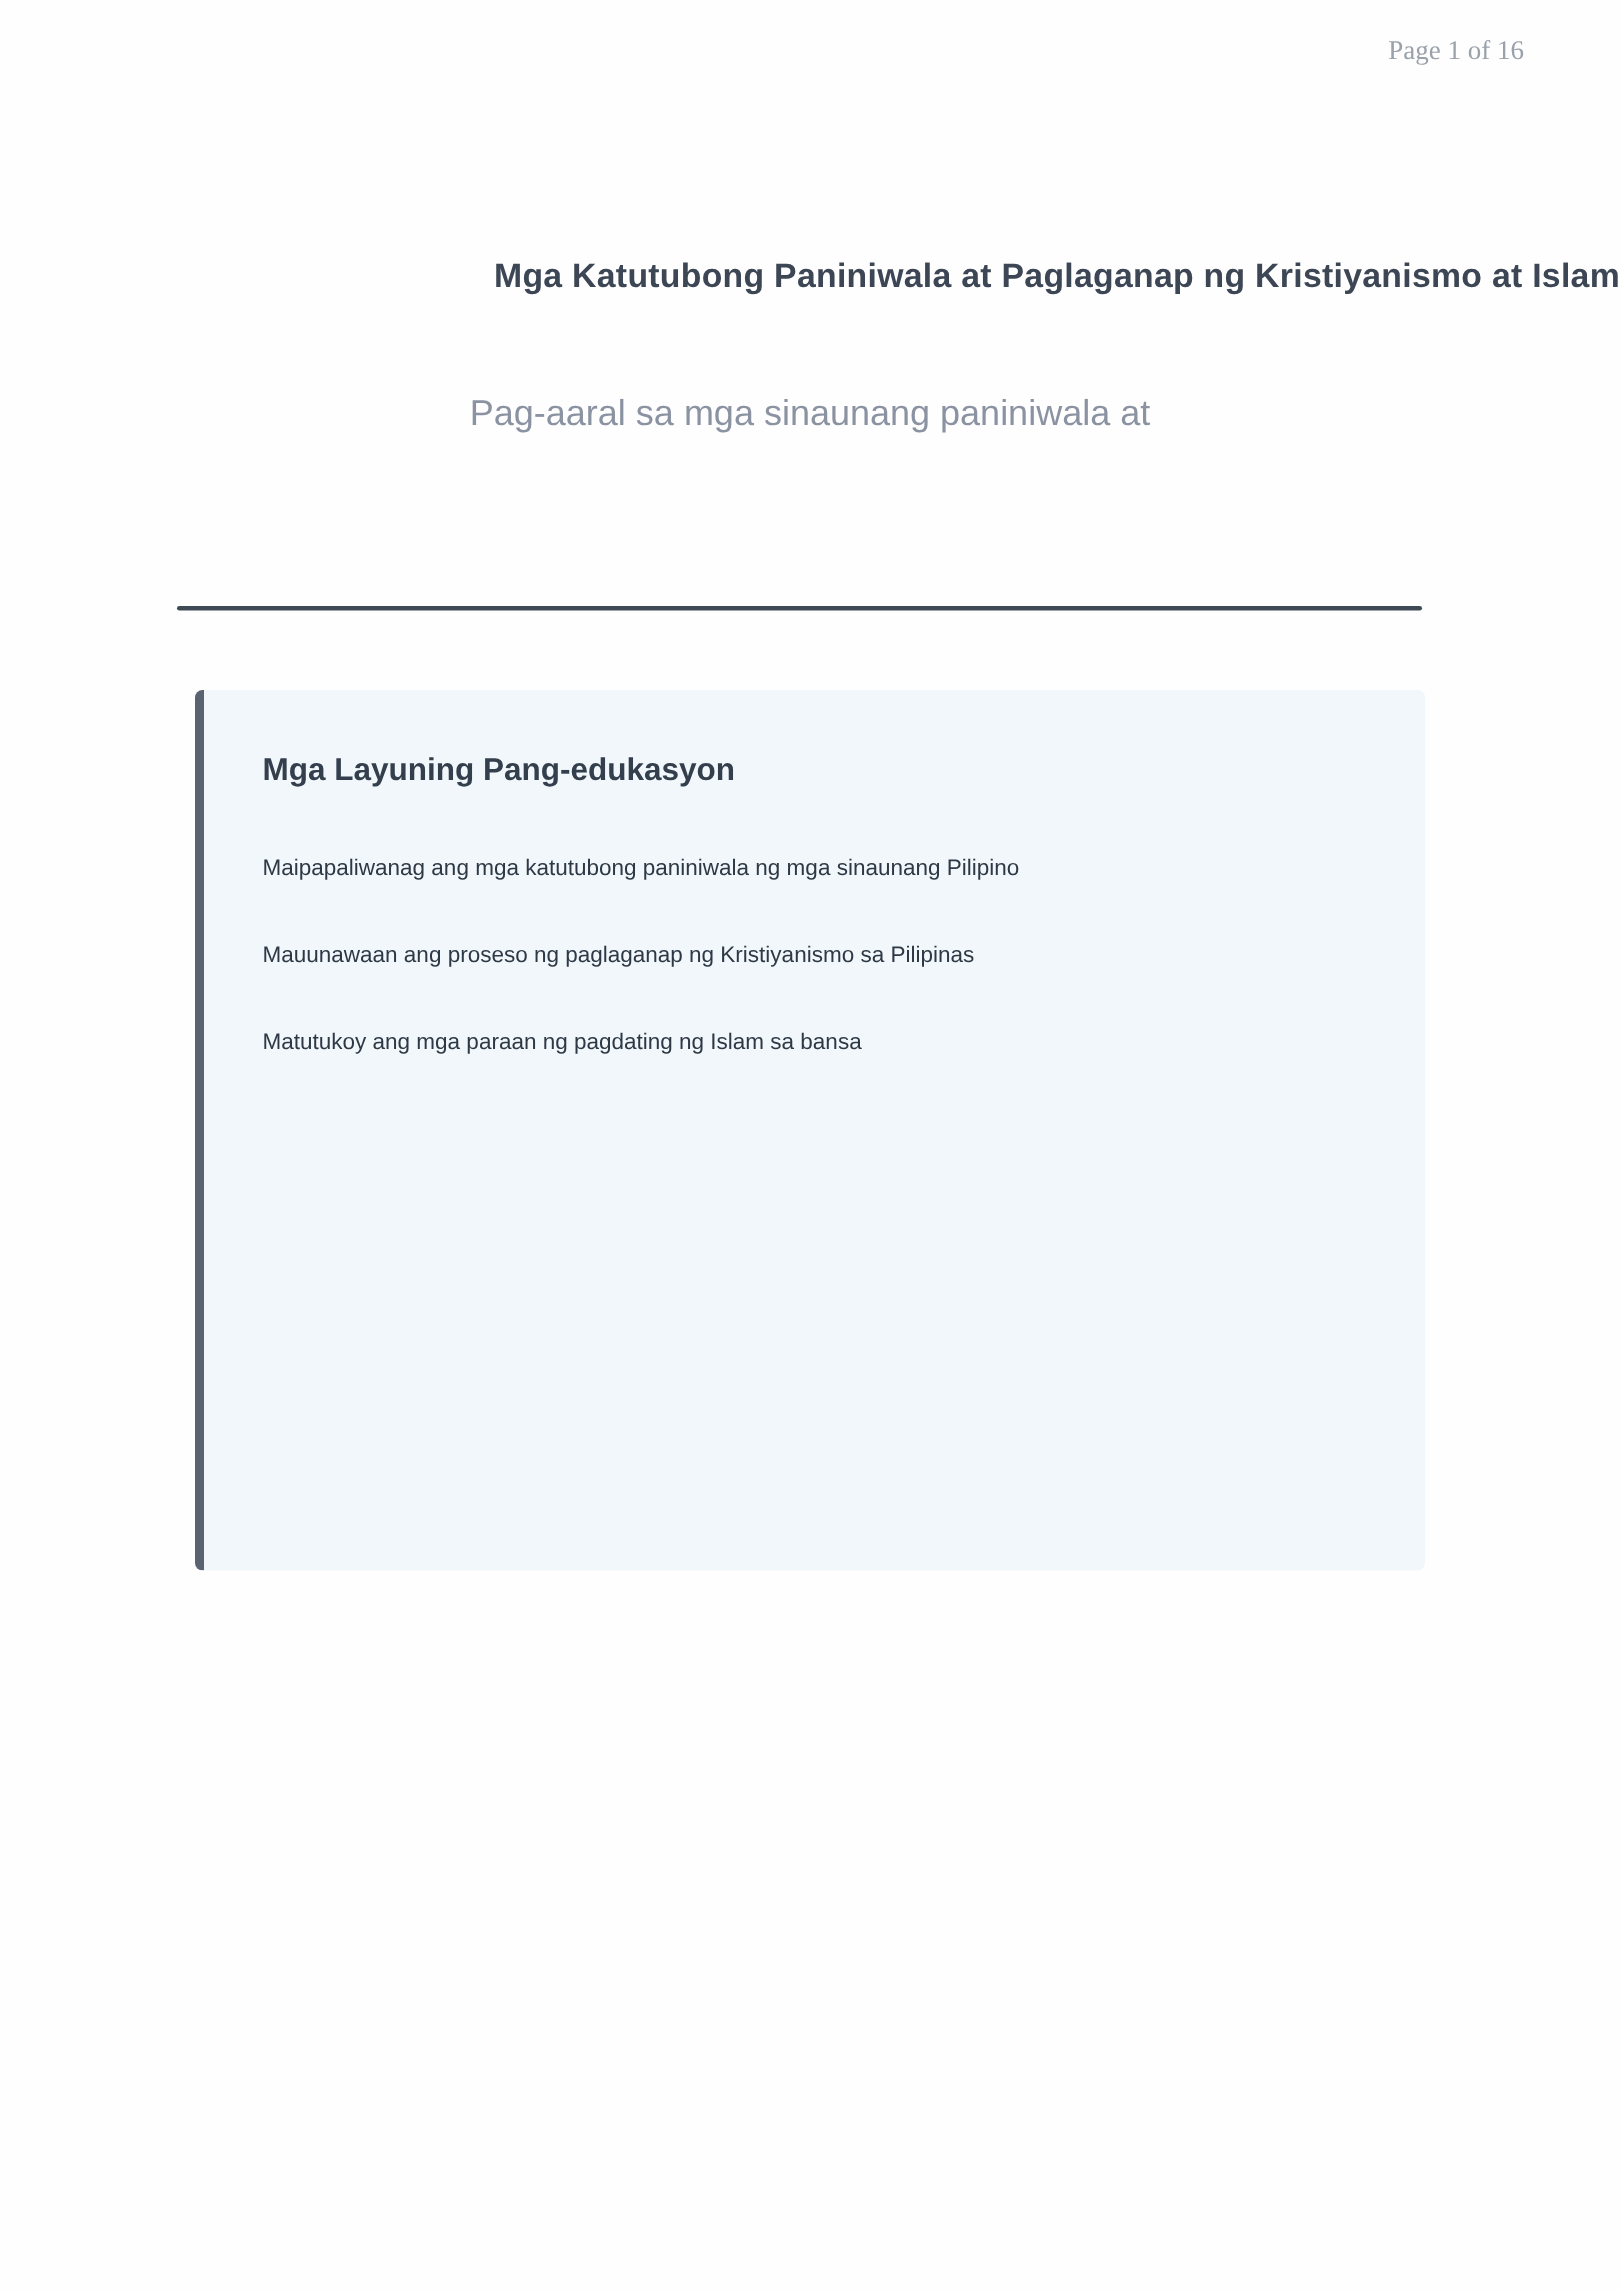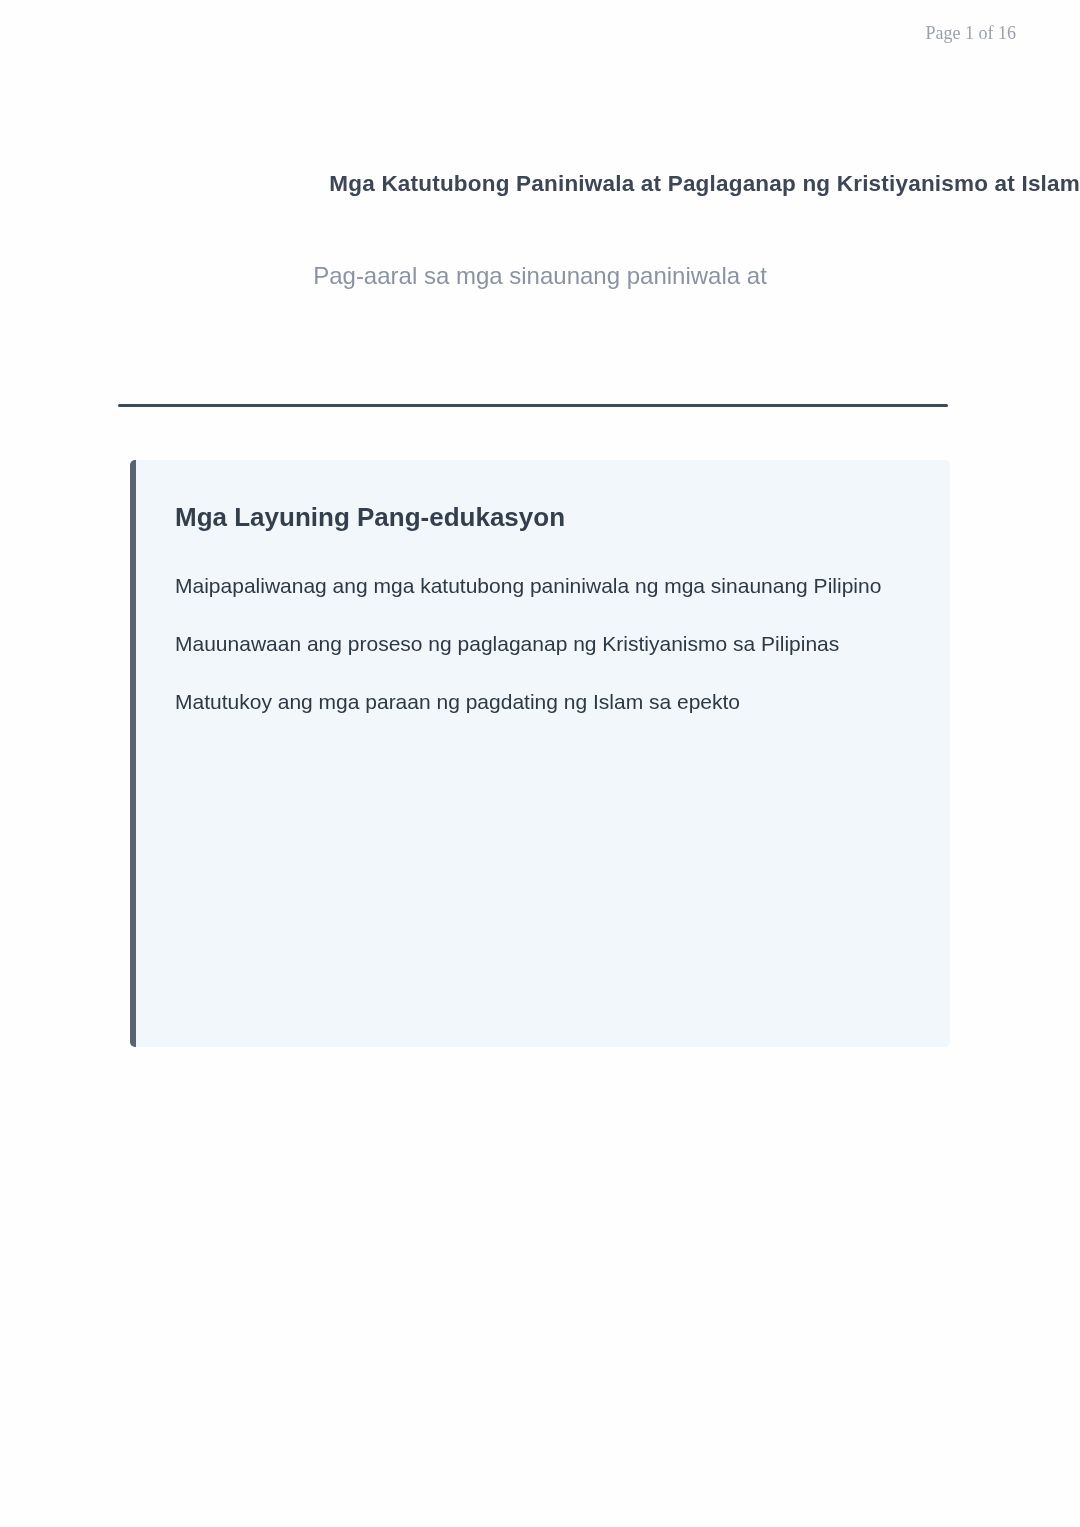--- a/index.html
+++ b/index.html
@@ -59,27 +59,27 @@
     left: 130px;
     width: 820px;
     min-height: 587px;
     background: #f1f7fa;
     border-left: 6px solid #5a6372;
     border-radius: 5px;
     padding: 42px 44px 60px 39px;
   }
   .objectives-heading {
     margin: 0 0 33px 0;
-    font-size: 26px;
+    font-size: 21px;
     font-weight: bold;
     color: #343f4d;
   }
   .objective-item {
     margin: 0 0 19px 0;
-    font-size: 21px;
+    font-size: 15px;
     line-height: 39px;
     color: #2e3946;
   }
   .objective-item:last-child { margin-bottom: 0; }
   .page-footer {
     position: absolute;
     top: 1477px;
     left: 0;
     width: 100%;
     text-align: center;
@@ -100,19 +100,19 @@
     <div>Pag-aaral sa mga sinaunang paniniwala at</div>
   </div>
 
   <div class="divider"></div>
 
   <section class="objectives-box">
     <h2 class="objectives-heading">Mga Layuning Pang-edukasyon</h2>
     <div class="objectives-list">
         <p class="objective-item">Maipapaliwanag ang mga katutubong paniniwala ng mga sinaunang Pilipino</p>
         <p class="objective-item">Mauunawaan ang proseso ng paglaganap ng Kristiyanismo sa Pilipinas</p>
-        <p class="objective-item">Matutukoy ang mga paraan ng pagdating ng Islam sa epekto</p>
+        <p class="objective-item">Matutukoy ang mga paraan ng pagdating ng Islam sa bansa</p>
       </div>
   </section>
 
   <footer class="page-footer">Knowunity</footer>
 
 </div>
 
 </body></html>

